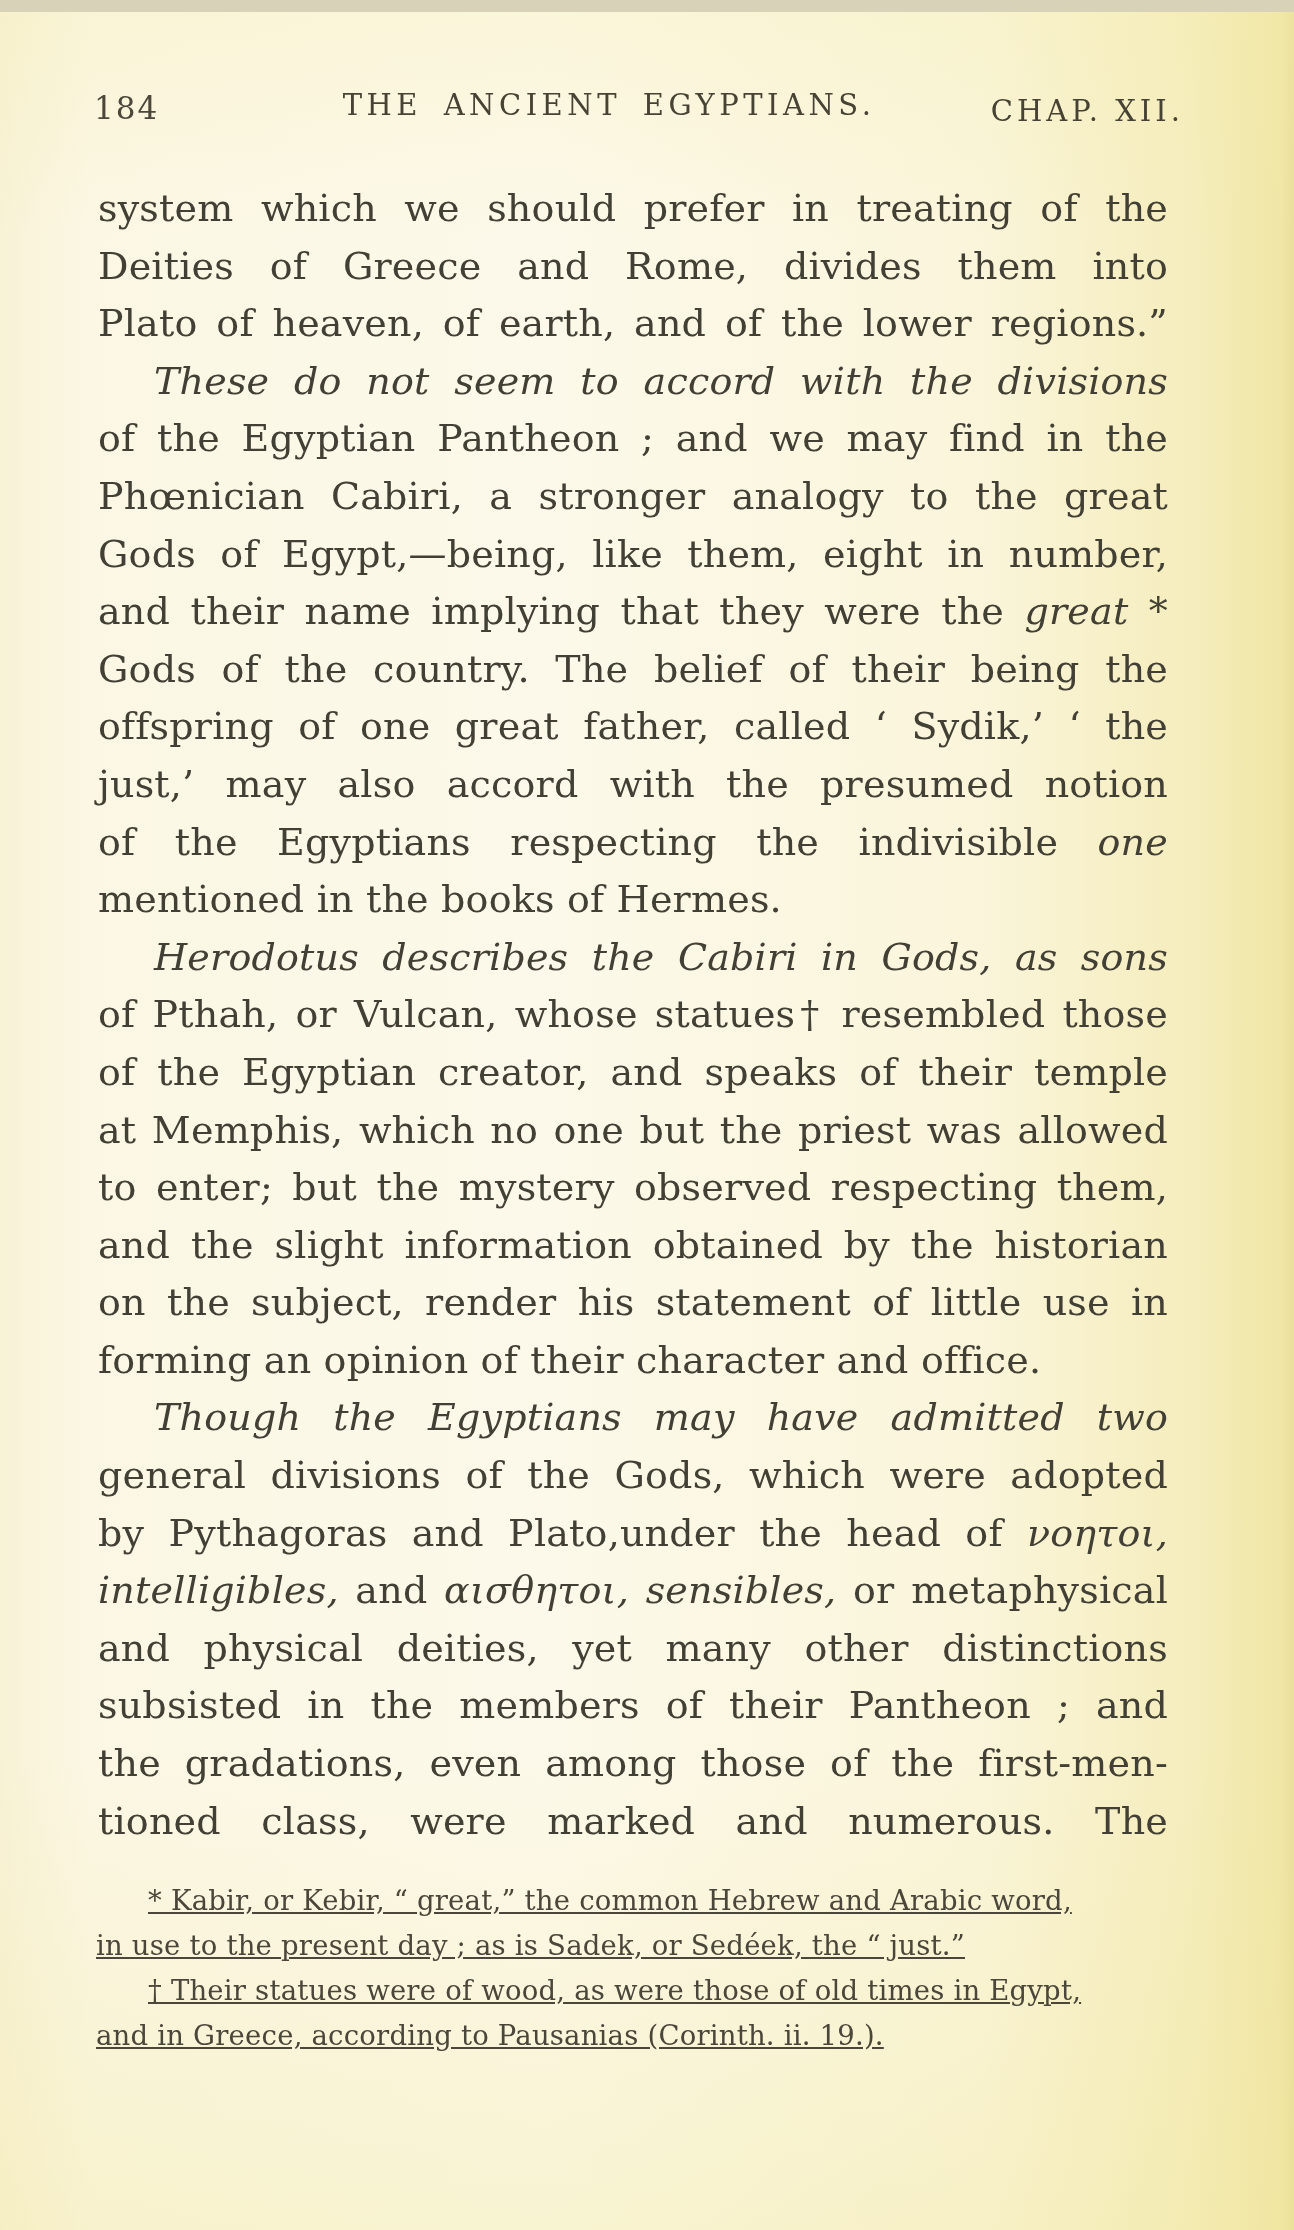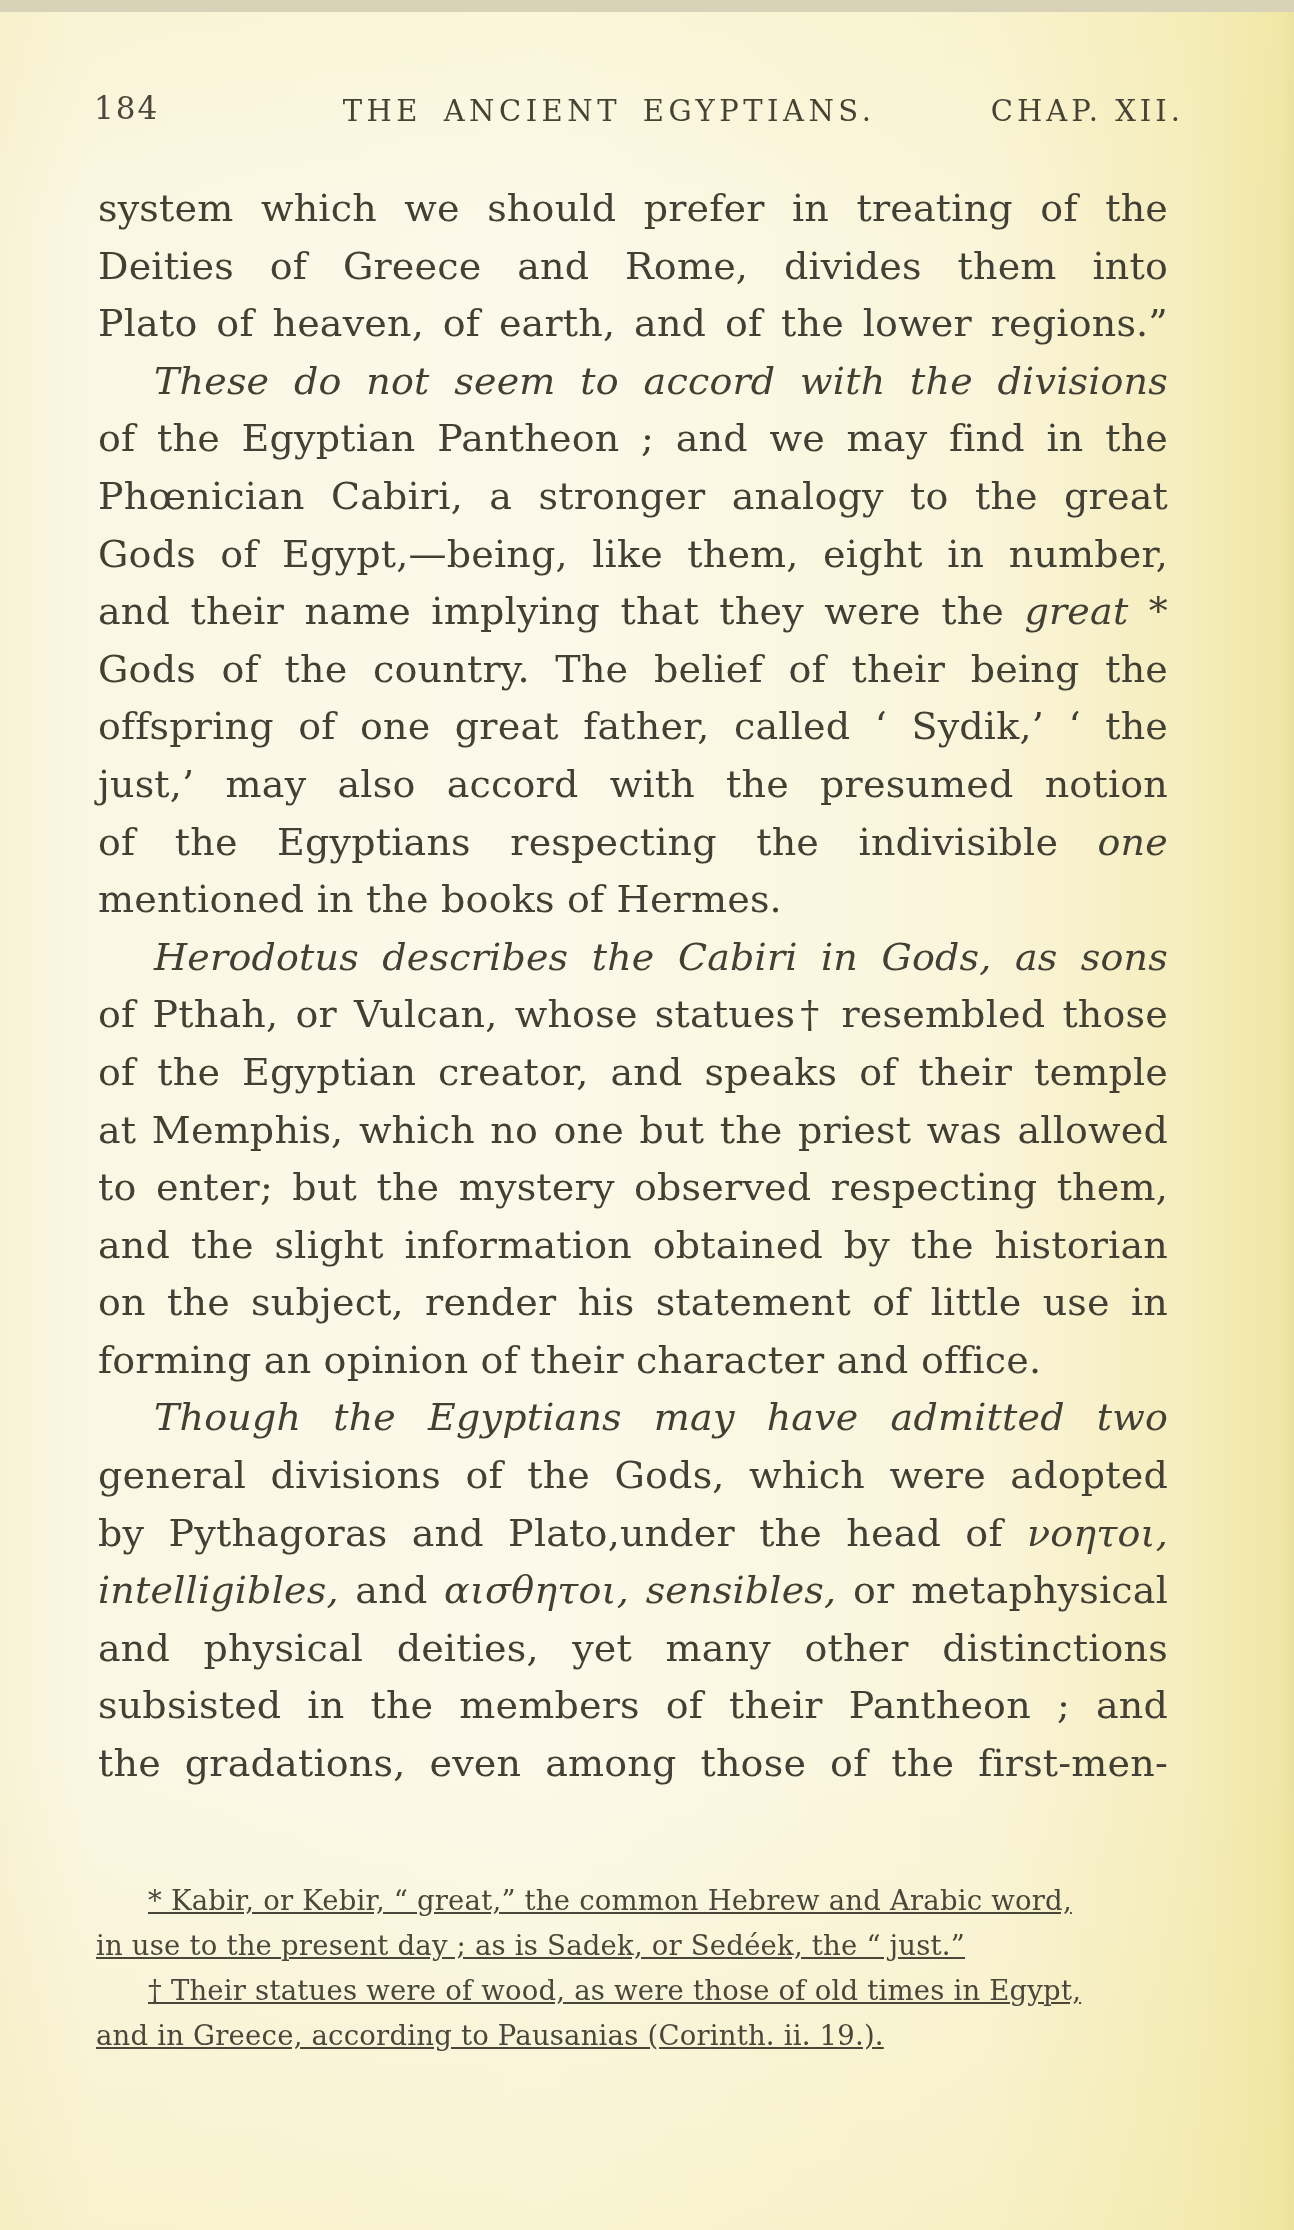--- a/index.html
+++ b/index.html
@@ -22,21 +22,21 @@
     top: 76px; left: 94px; right: 110px;
     height: 46px;
     font-size: 31px;
   }
   .page-number {
     position: absolute; left: 0; top: 2px;
     letter-spacing: 2px;
     color: #4b473a;
   }
   .running-title {
-    position: absolute; left: 180px; right: 240px; top: 6px;
+    position: absolute; left: 180px; right: 240px; top: 0;
     text-align: center;
     font-size: 29px;
     letter-spacing: 4.5px;
     word-spacing: 8px;
     white-space: nowrap;
     color: #474334;
   }
   .chapter-label {
     position: absolute; right: 0; top: 6px;
     font-size: 29px;
@@ -113,20 +113,21 @@
       <div class="line"><span>and the slight information obtained by the historian</span></div>
       <div class="line"><span>on the subject, render his statement of little use in</span></div>
       <div class="line no-just"><span>forming an opinion of their character and office.</span></div>
       <div class="line indent"><span>Though the Egyptians may have admitted two</span></div>
       <div class="line"><span>general divisions of the Gods, which were adopted</span></div>
       <div class="line"><span>by Pythagoras and Plato,under the head of </span><span class="em">νοητοι,</span></div>
       <div class="line"><span class="em">intelligibles,</span><span> and </span><span class="em">αισθητοι,</span><span> </span><span class="em">sensibles,</span><span> or metaphysical</span></div>
       <div class="line"><span>and physical deities, yet many other distinctions</span></div>
       <div class="line"><span>subsisted in the members of their Pantheon ; and</span></div>
       <div class="line"><span>the gradations, even among those of the first-men-</span></div>
+      <div class="line"><span>tioned class, were marked and numerous.  The</span></div>
     </div>
 
   <div class="footnotes">
       <div class="fn-line indent">* Kabir, or Kebir, “ great,” the common Hebrew and Arabic word,</div>
       <div class="fn-line">in use to the present day ; as is Sadek, or Sedéek, the “ just.”</div>
       <div class="fn-line indent">† Their statues were of wood, as were those of old times in Egypt,</div>
       <div class="fn-line">and in Greece, according to Pausanias (Corinth. ii. 19.).</div>
     </div>
 
 </div>

